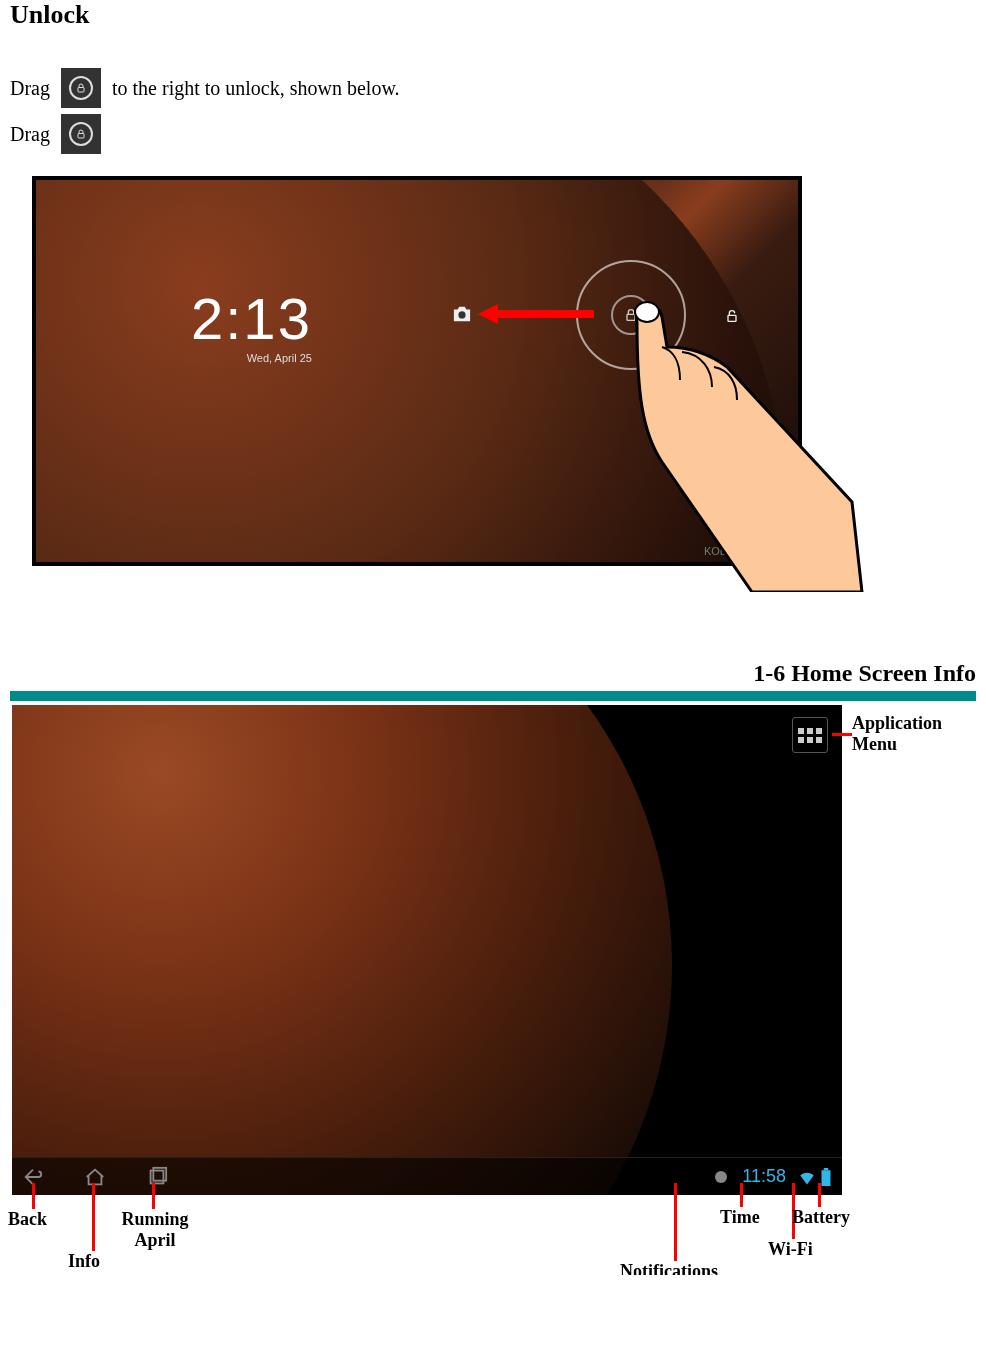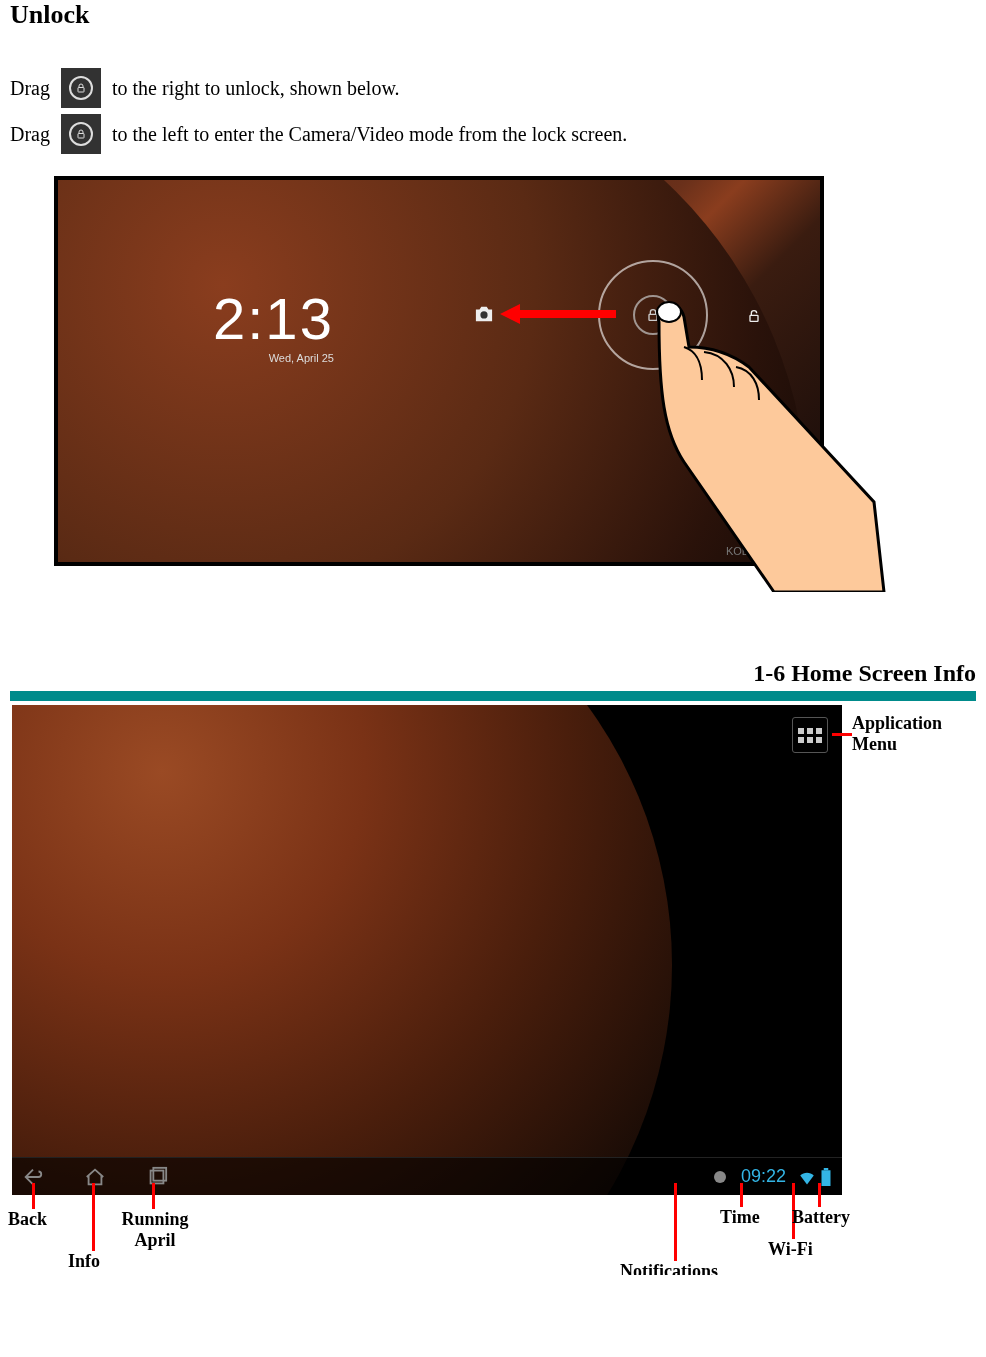--- a/index.html
+++ b/index.html
@@ -5,21 +5,21 @@
   * { box-sizing: border-box; margin: 0; padding: 0; }
   body { font-family: "Times New Roman", serif; font-size: 20px; background: #fff; color: #000; width: 986px; }
   .page { padding: 0 10px; }
   .heading-unlock { font-weight: bold; font-size: 26px; margin-bottom: 38px; }
   .line { display: flex; align-items: center; margin-bottom: 6px; font-size: 20px; }
   .line span { white-space: pre; }
   .lock-btn-img { width: 40px; height: 40px; background: #323232; display: flex; align-items: center; justify-content: center; margin: 0 6px; }
   .lock-ring { width: 24px; height: 24px; border: 2px solid #ddd; border-radius: 50%; display:flex; align-items:center; justify-content:center; }
   .lock-ring svg { width: 12px; height: 12px; }
 
-  .screenshot1-wrap { position: relative; margin: 22px 0 0 44px; width: 860px; height: 440px; }
+  .screenshot1-wrap { position: relative; margin: 22px 0 0 22px; width: 860px; height: 440px; }
   .screenshot1 { position: absolute; top:0; left:0; width: 770px; height: 390px; border:4px solid #000; background: linear-gradient(135deg,#1a0d08 0%, #3a1c10 30%, #6a301a 55%, #8a3d1e 60%, #3a1c10 70%, #120908 100%); overflow:hidden; }
   .planet1 { position:absolute; left:-150px; top:-120px; width:900px; height:900px; border-radius:50%; background: radial-gradient(circle at 35% 25%, #8a3d1e 0%, #5a2a14 35%, #2a120a 60%, #0a0604 80%); }
   .clock-area { position:absolute; left:155px; top:105px; text-align:right; }
   .clock-time { font-family: sans-serif; font-size: 58px; font-weight: 200; color:#fff; letter-spacing:2px; }
   .clock-date { font-family: sans-serif; font-size: 11px; color:#ddd; text-align:right; }
   .camera-target { position:absolute; left:415px; top:125px; width:22px; height:18px; }
   .lock-circle-big { position:absolute; left:540px; top:80px; width:110px; height:110px; border:2px solid rgba(255,255,255,0.6); border-radius:50%; }
   .lock-inner { position:absolute; left:50%; top:50%; width:40px; height:40px; margin:-20px 0 0 -20px; border:2px solid rgba(200,200,200,0.7); border-radius:50%; display:flex; align-items:center; justify-content:center; }
   .unlock-target { position:absolute; left:688px; top:126px; width:16px; height:20px; }
   .status1 { position:absolute; right:8px; bottom:4px; font-family:sans-serif; font-size:11px; color:#777; display:flex; align-items:center; gap:6px; }
@@ -67,21 +67,20 @@
   <div class="line">
     <span>Drag </span>
     <span class="lock-btn-img">
       <span class="lock-ring">
         <svg viewBox="0 0 24 24" fill="none" stroke="#ddd" stroke-width="2">
             <rect x="6" y="11" width="12" height="9" rx="1"></rect>
             <path d="M8 11V8a4 4 0 0 1 8 0v3"></path>
           </svg>
       </span>
     </span>
-    <span> to the left to enter the Camera/Video mode from the lock screen.</span>
   </div>
 
   <div class="screenshot1-wrap">
     <div class="screenshot1">
       <div class="planet1"></div>
       <div class="clock-area">
         <div class="clock-time">2:13</div>
         <div class="clock-date">Wed, April 25</div>
       </div>
       <svg class="camera-target" viewBox="0 0 24 20" fill="#eee">
@@ -150,21 +149,21 @@
             </svg>
           <svg class="nav-icon" viewBox="0 0 24 24" fill="none" stroke="#888" stroke-width="2">
               <rect x="5" y="5" width="14" height="14"></rect>
               <rect x="8" y="2" width="14" height="14"></rect>
             </svg>
         </div>
         <div class="nav-right">
           <svg width="18" height="18" viewBox="0 0 24 24" fill="#888">
               <circle cx="12" cy="12" r="8"></circle>
             </svg>
-          <span>09:22</span>
+          <span>11:58</span>
           <div class="status-icons">
             <svg width="18" height="16" viewBox="0 0 24 20" fill="#33b5e5">
                 <path d="M12 20l9-12c-5-5-13-5-18 0z"></path>
               </svg>
             <svg width="12" height="18" viewBox="0 0 10 16" fill="#33b5e5">
                 <rect x="1" y="2" width="8" height="14"></rect>
                 <rect x="3" y="0" width="4" height="2"></rect>
               </svg>
           </div>
         </div>

